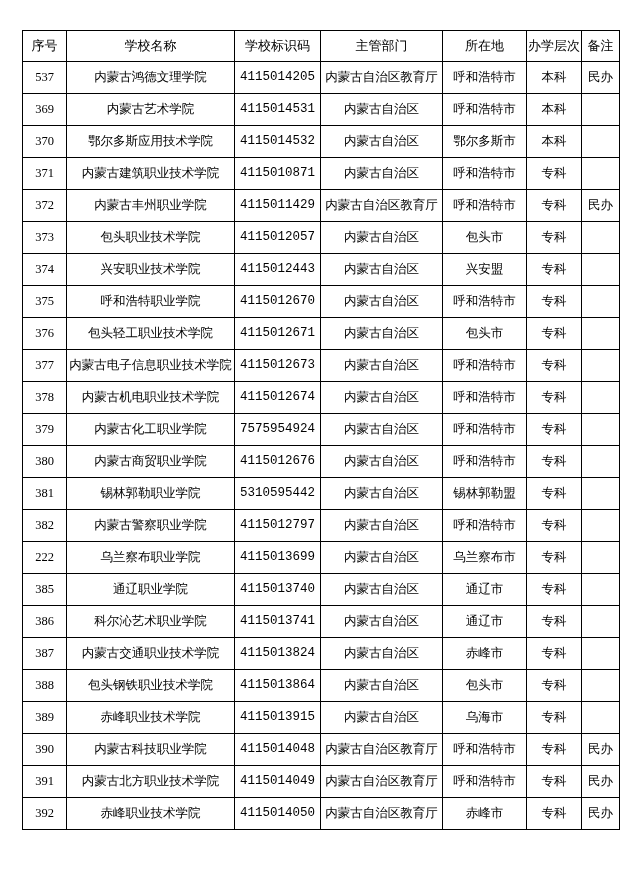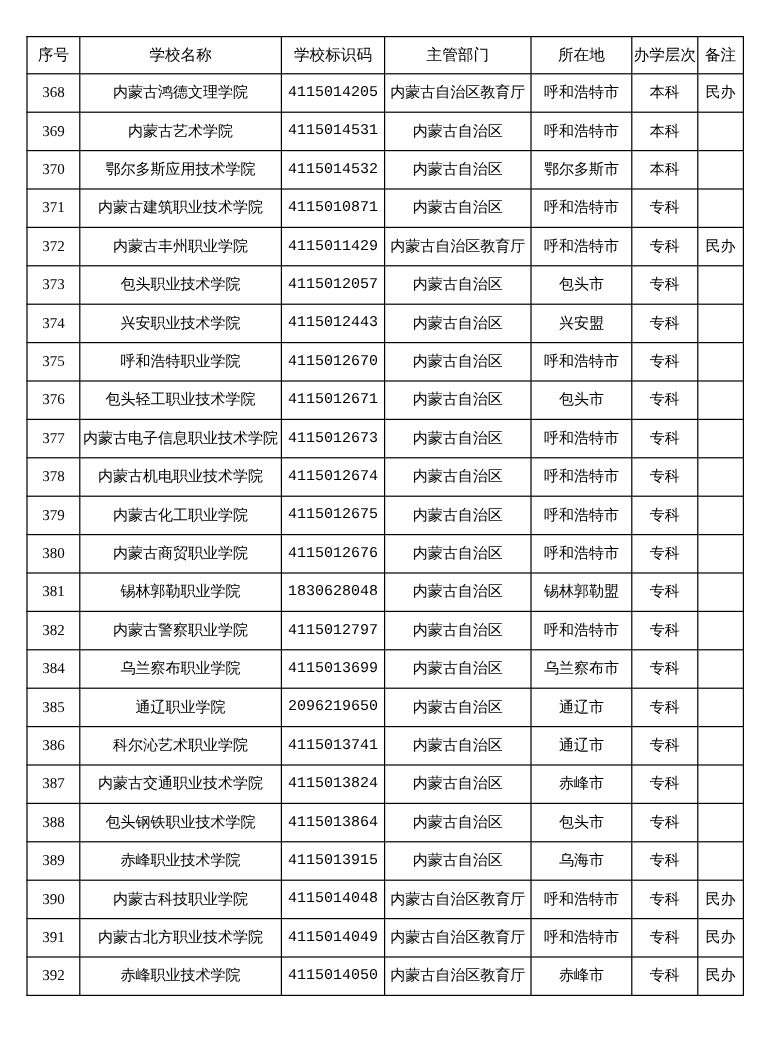--- a/index.html
+++ b/index.html
@@ -75,21 +75,21 @@
         <th>学校名称</th>
         <th>学校标识码</th>
         <th>主管部门</th>
         <th>所在地</th>
         <th>办学层次</th>
         <th>备注</th>
       </tr>
     </thead>
     <tbody id="table-body">
         <tr>
-          <td class="cell-index">368</td>
+          <td class="cell-index">537</td>
           <td class="cell-name">内蒙古鸿德文理学院</td>
           <td class="cell-code">4115014205</td>
           <td class="cell-dept">内蒙古自治区教育厅</td>
           <td class="cell-loc">呼和浩特市</td>
           <td class="cell-level">本科</td>
           <td class="cell-remark">民办</td>
         </tr>
         <tr>
           <td class="cell-index">369</td>
           <td class="cell-name">内蒙古艺术学院</td>
@@ -176,66 +176,66 @@
           <td class="cell-name">内蒙古机电职业技术学院</td>
           <td class="cell-code">4115012674</td>
           <td class="cell-dept">内蒙古自治区</td>
           <td class="cell-loc">呼和浩特市</td>
           <td class="cell-level">专科</td>
           <td class="cell-remark"></td>
         </tr>
         <tr>
           <td class="cell-index">379</td>
           <td class="cell-name">内蒙古化工职业学院</td>
-          <td class="cell-code">4115012675</td>
+          <td class="cell-code">7575954924</td>
           <td class="cell-dept">内蒙古自治区</td>
           <td class="cell-loc">呼和浩特市</td>
           <td class="cell-level">专科</td>
           <td class="cell-remark"></td>
         </tr>
         <tr>
           <td class="cell-index">380</td>
           <td class="cell-name">内蒙古商贸职业学院</td>
           <td class="cell-code">4115012676</td>
           <td class="cell-dept">内蒙古自治区</td>
           <td class="cell-loc">呼和浩特市</td>
           <td class="cell-level">专科</td>
           <td class="cell-remark"></td>
         </tr>
         <tr>
           <td class="cell-index">381</td>
           <td class="cell-name">锡林郭勒职业学院</td>
-          <td class="cell-code">1830628048</td>
+          <td class="cell-code">5310595442</td>
           <td class="cell-dept">内蒙古自治区</td>
           <td class="cell-loc">锡林郭勒盟</td>
           <td class="cell-level">专科</td>
           <td class="cell-remark"></td>
         </tr>
         <tr>
           <td class="cell-index">382</td>
           <td class="cell-name">内蒙古警察职业学院</td>
           <td class="cell-code">4115012797</td>
           <td class="cell-dept">内蒙古自治区</td>
           <td class="cell-loc">呼和浩特市</td>
           <td class="cell-level">专科</td>
           <td class="cell-remark"></td>
         </tr>
         <tr>
-          <td class="cell-index">384</td>
+          <td class="cell-index">222</td>
           <td class="cell-name">乌兰察布职业学院</td>
           <td class="cell-code">4115013699</td>
           <td class="cell-dept">内蒙古自治区</td>
           <td class="cell-loc">乌兰察布市</td>
           <td class="cell-level">专科</td>
           <td class="cell-remark"></td>
         </tr>
         <tr>
           <td class="cell-index">385</td>
           <td class="cell-name">通辽职业学院</td>
-          <td class="cell-code">2096219650</td>
+          <td class="cell-code">4115013740</td>
           <td class="cell-dept">内蒙古自治区</td>
           <td class="cell-loc">通辽市</td>
           <td class="cell-level">专科</td>
           <td class="cell-remark"></td>
         </tr>
         <tr>
           <td class="cell-index">386</td>
           <td class="cell-name">科尔沁艺术职业学院</td>
           <td class="cell-code">4115013741</td>
           <td class="cell-dept">内蒙古自治区</td>

